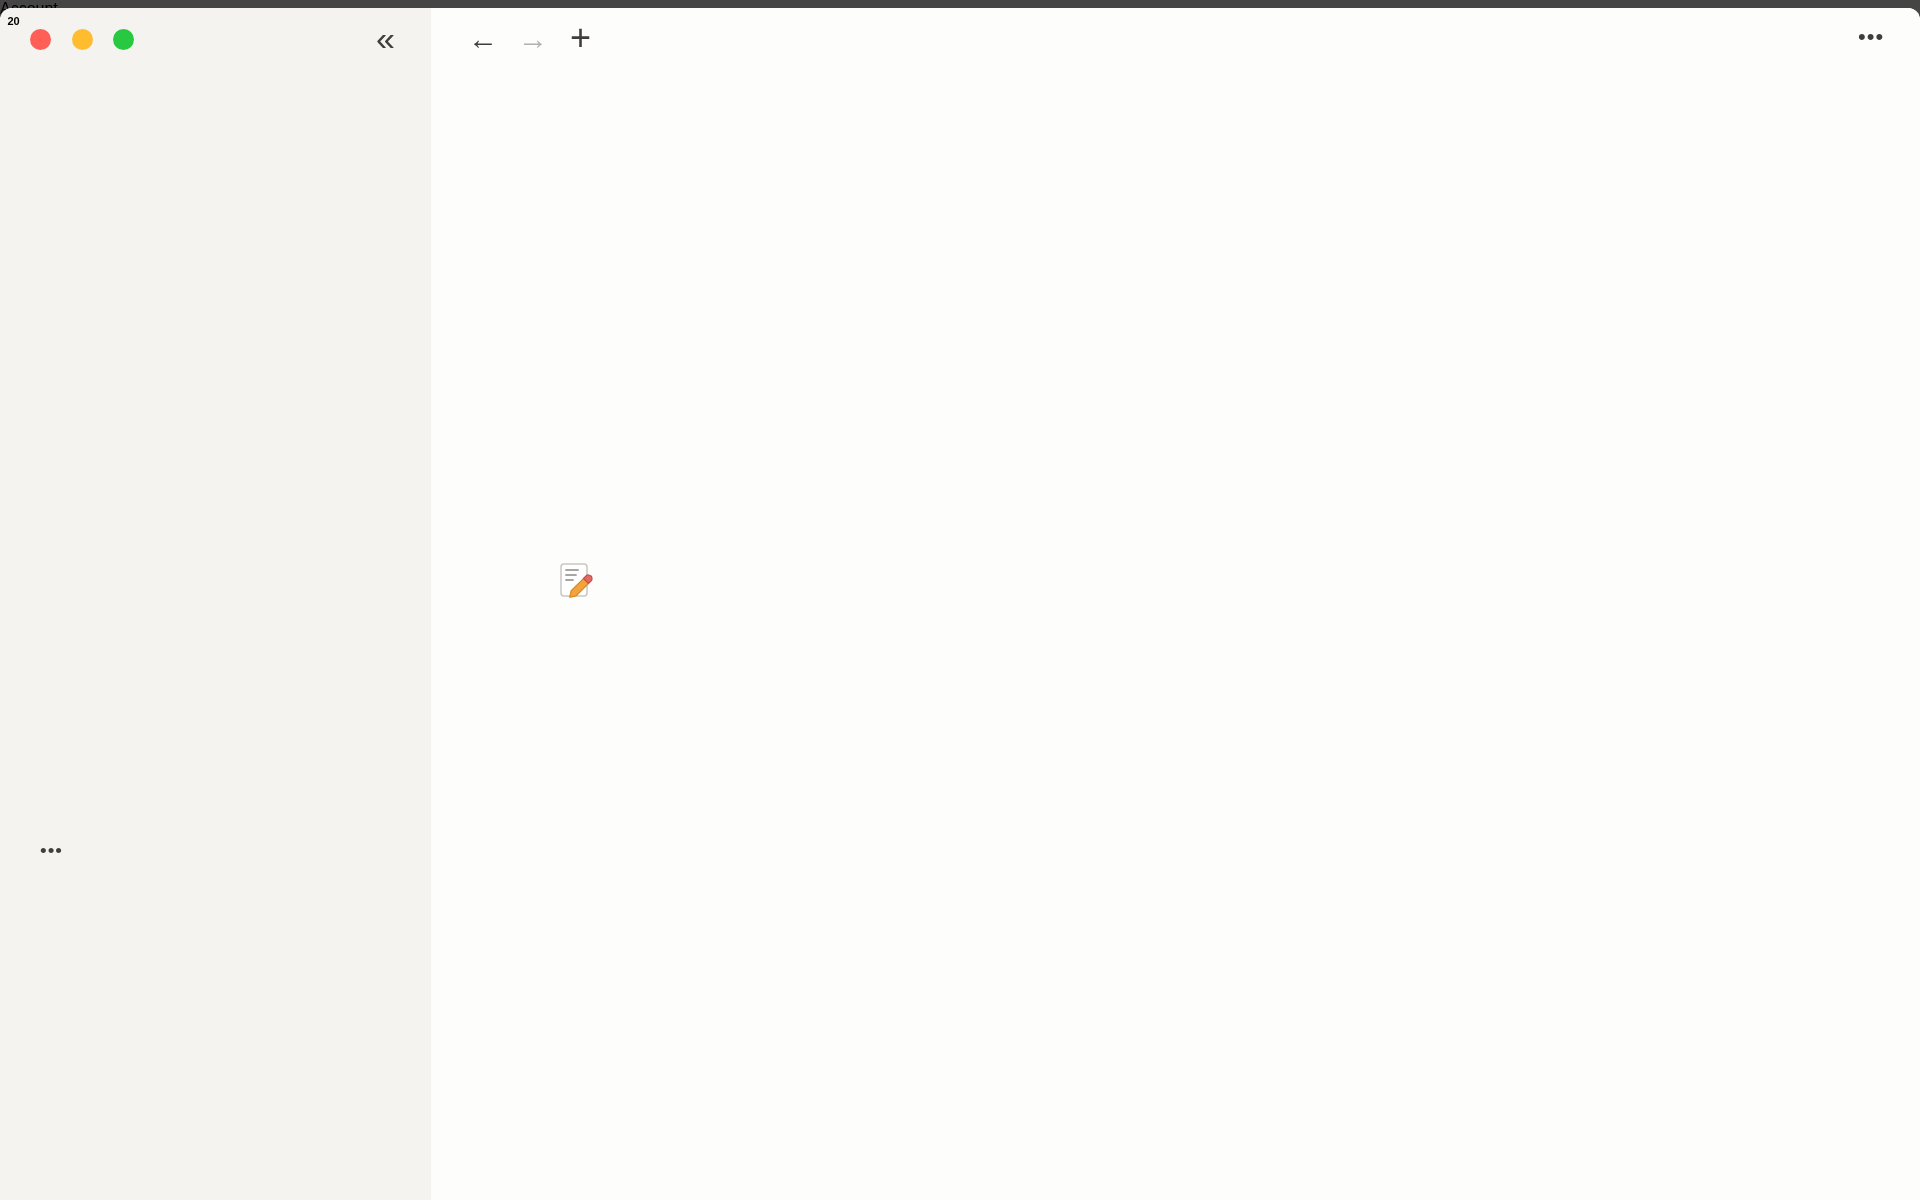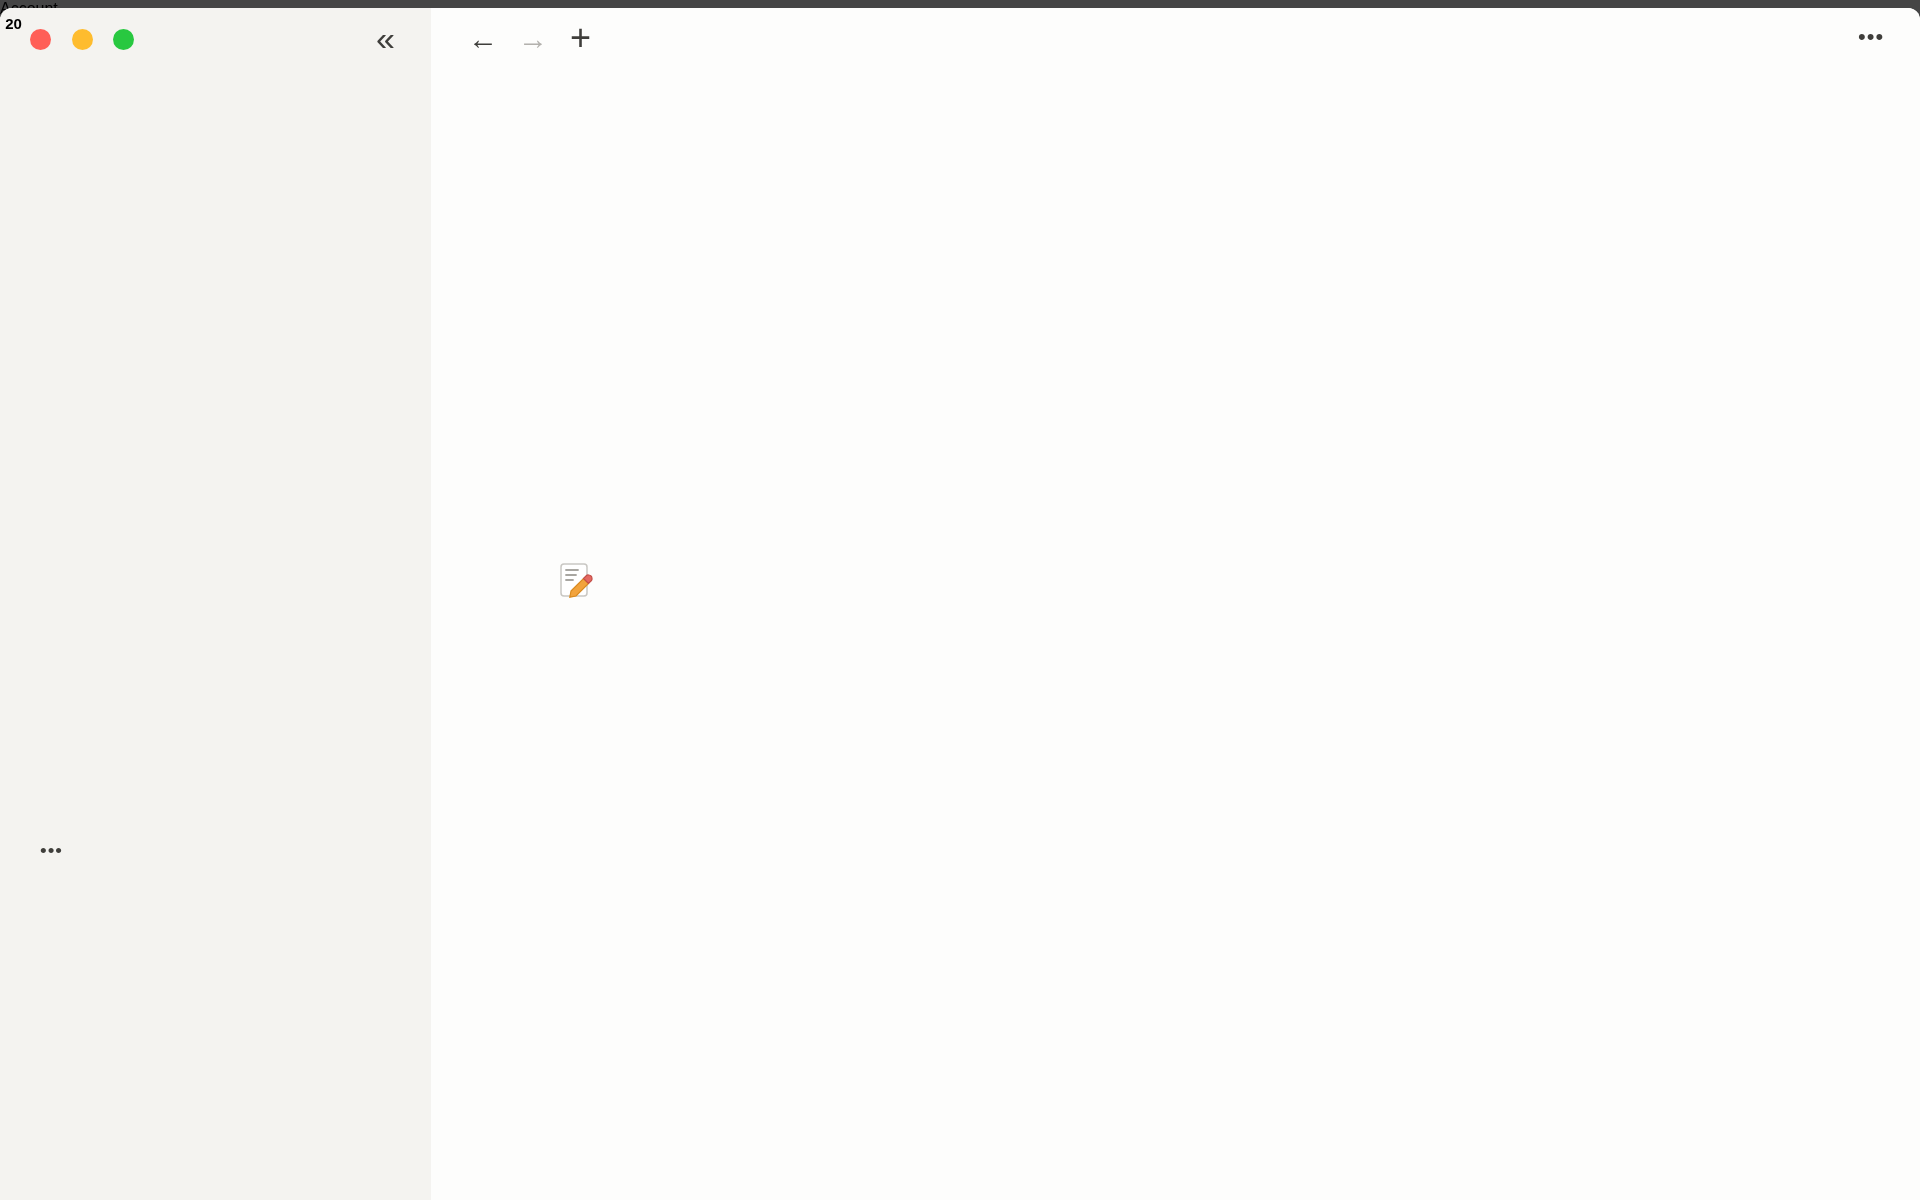--- a/index.html
+++ b/index.html
@@ -94,21 +94,21 @@
         <circle cx="12" cy="12" r="7.5"></circle>
         <circle cx="12" cy="12" r="3" fill="currentColor" stroke="none"></circle>
       </svg>
   </div>
   <div class="tl-icon" style="left:40px; top:833px; font-size:19px; letter-spacing:1px;">•••</div>
 
   <div class="icn" style="left:37px; top:934px;">
     <svg width="27" height="27" viewBox="0 0 24 24" fill="none" stroke="currentColor" stroke-width="1.8">
         <rect x="3.5" y="4.5" width="17" height="16" rx="2.5"></rect>
       </svg>
-    <div style="position:absolute; left:0; top:7px; width:27px; text-align:center; font-size:15px; font-weight:700;">20</div>
+    <div style="position:absolute; left:0; top:7px; width:27px; text-align:center; font-size:11px; font-weight:700;">20</div>
   </div>
   <div class="icn" style="left:37px; top:990px;">
     <svg width="27" height="27" viewBox="0 0 24 24" fill="currentColor">
         <circle cx="9" cy="10" r="4.5"></circle>
         <path d="m14 20 4-7 4 7z"></path>
         <rect x="13" y="8" width="5" height="5" rx="1"></rect>
       </svg>
   </div>
   <div class="icn" style="left:38px; top:1046px;">
     <svg width="26" height="26" viewBox="0 0 24 24" fill="none" stroke="currentColor" stroke-width="1.8" stroke-linecap="round">

